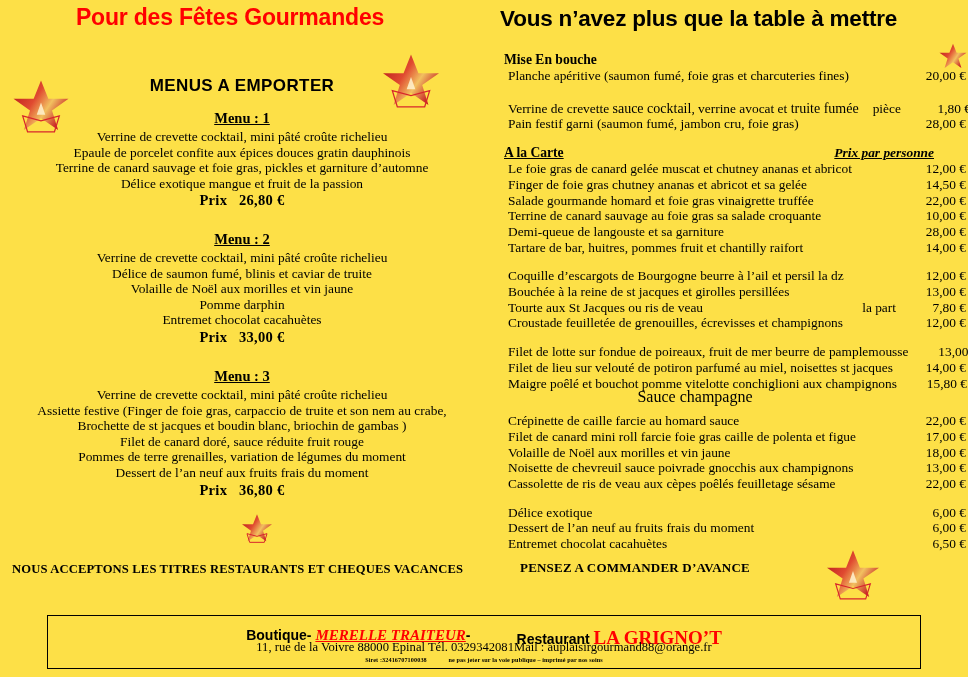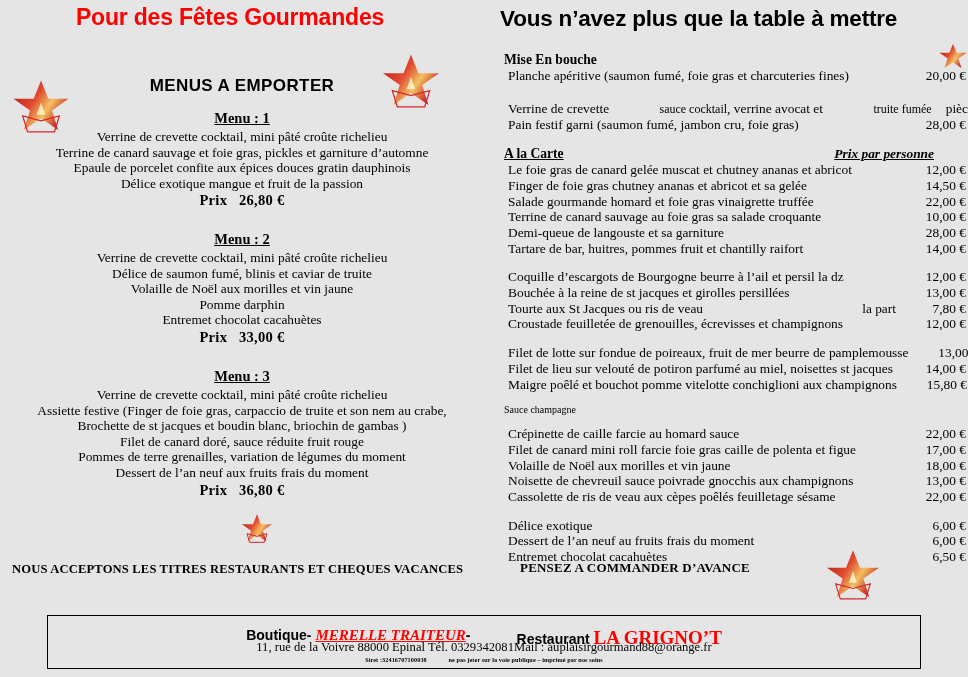--- a/index.html
+++ b/index.html
@@ -5,21 +5,21 @@
 <style>
   html, body {
     margin: 0;
     padding: 0;
     background: #ffffff;
   }
   #page {
     position: relative;
     width: 968px;
     height: 677px;
-    background: #e5e5e5;
+    background: #fde047;
     overflow: hidden;
     font-family: "Liberation Serif", serif;
     color: #000000;
   }
 
   
   .star {
     position: absolute;
     pointer-events: none;
   }
@@ -132,27 +132,26 @@
   .item-row .label { flex: 0 0 auto; padding-left: 4px; }
   .item-row .mid {
     flex: 1 1 auto;
     text-align: right;
     padding-right: 4px;
   }
   .item-row .price {
     flex: 0 0 66px;
     text-align: right;
   }
-  .small-inline { font-size: 12px; margin-left: 47px; }
+  .small-inline { font-size: 14px; }
   .note-center {
-    text-align: left;
-    font-size: 10px;
+    text-align: center;
+    font-size: 16px;
     padding-right: 80px;
     line-height: 12px;
-    margin-top: 12px;
   }
   .group { margin-top: 0; }
   .gap { height: 13px; }
   #right-footnote {
     position: absolute;
     left: 20px;
     top: 560px;
     font-weight: bold;
     font-size: 13px;
     letter-spacing: 0.2px;
@@ -271,22 +270,22 @@
 
   <div id="left-col">
 
     <div id="left-title" class="title-red">Pour des Fêtes Gourmandes</div>
 
     <div id="menus-heading">MENUS A EMPORTER</div>
 
     <div class="menu-block" style="top:110px;">
       <div class="menu-name">Menu : 1</div>
       <div class="menu-line">Verrine de crevette cocktail, mini pâté croûte richelieu</div>
+      <div class="menu-line">Epaule de porcelet confite aux épices douces gratin dauphinois</div>
       <div class="menu-line">Terrine de canard sauvage et foie gras, pickles et garniture d’automne</div>
-      <div class="menu-line">Epaule de porcelet confite aux épices douces gratin dauphinois</div>
       <div class="menu-line">Délice exotique mangue et fruit de la passion</div>
       <div class="menu-price">
         <span>Prix</span>
         &nbsp;&nbsp;<span>26,80 €</span>
       </div>
     </div>
 
     <div class="menu-block" style="top:231px;">
       <div class="menu-name">Menu : 2</div>
       <div class="menu-line">Verrine de crevette cocktail, mini pâté croûte richelieu</div>

